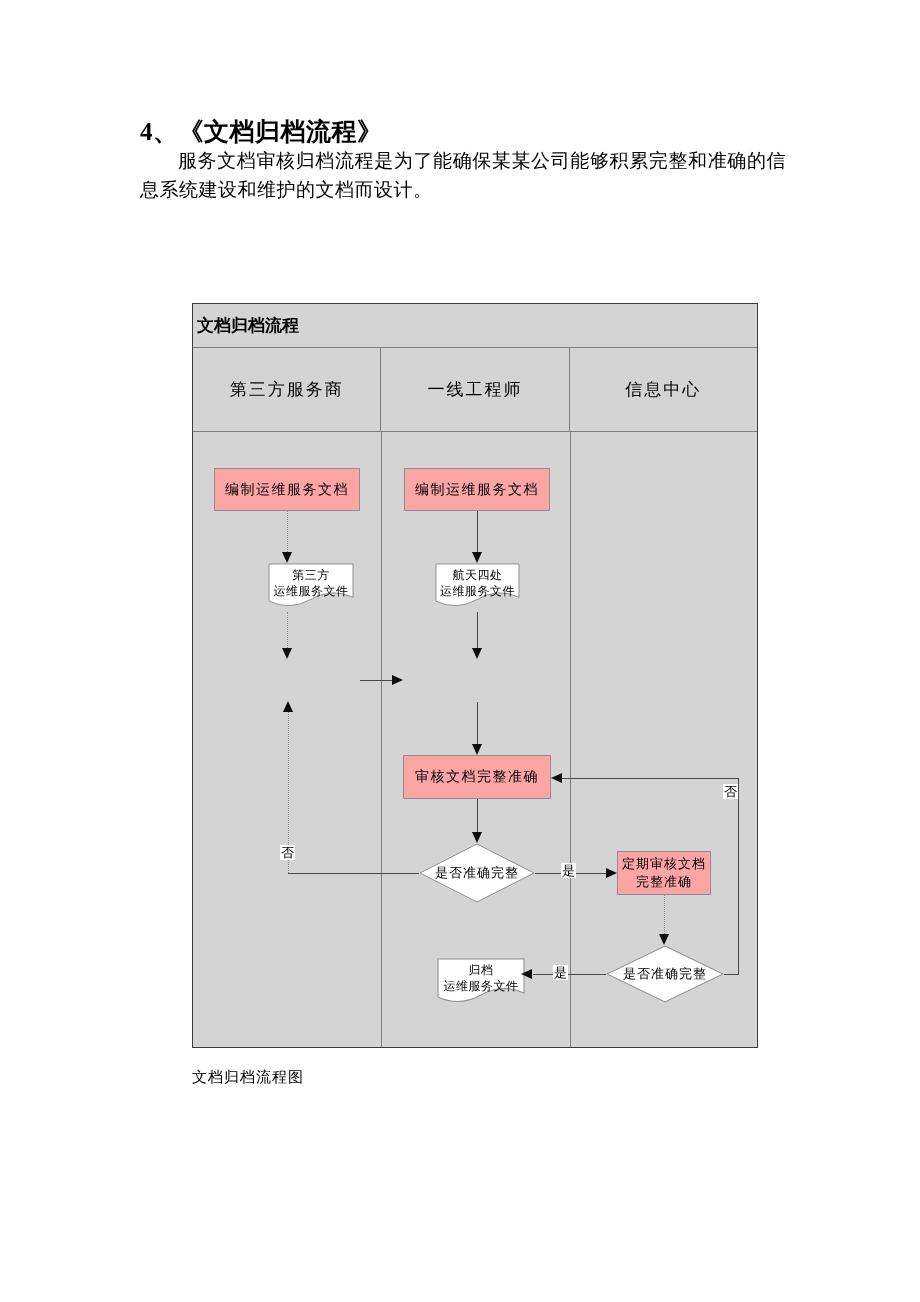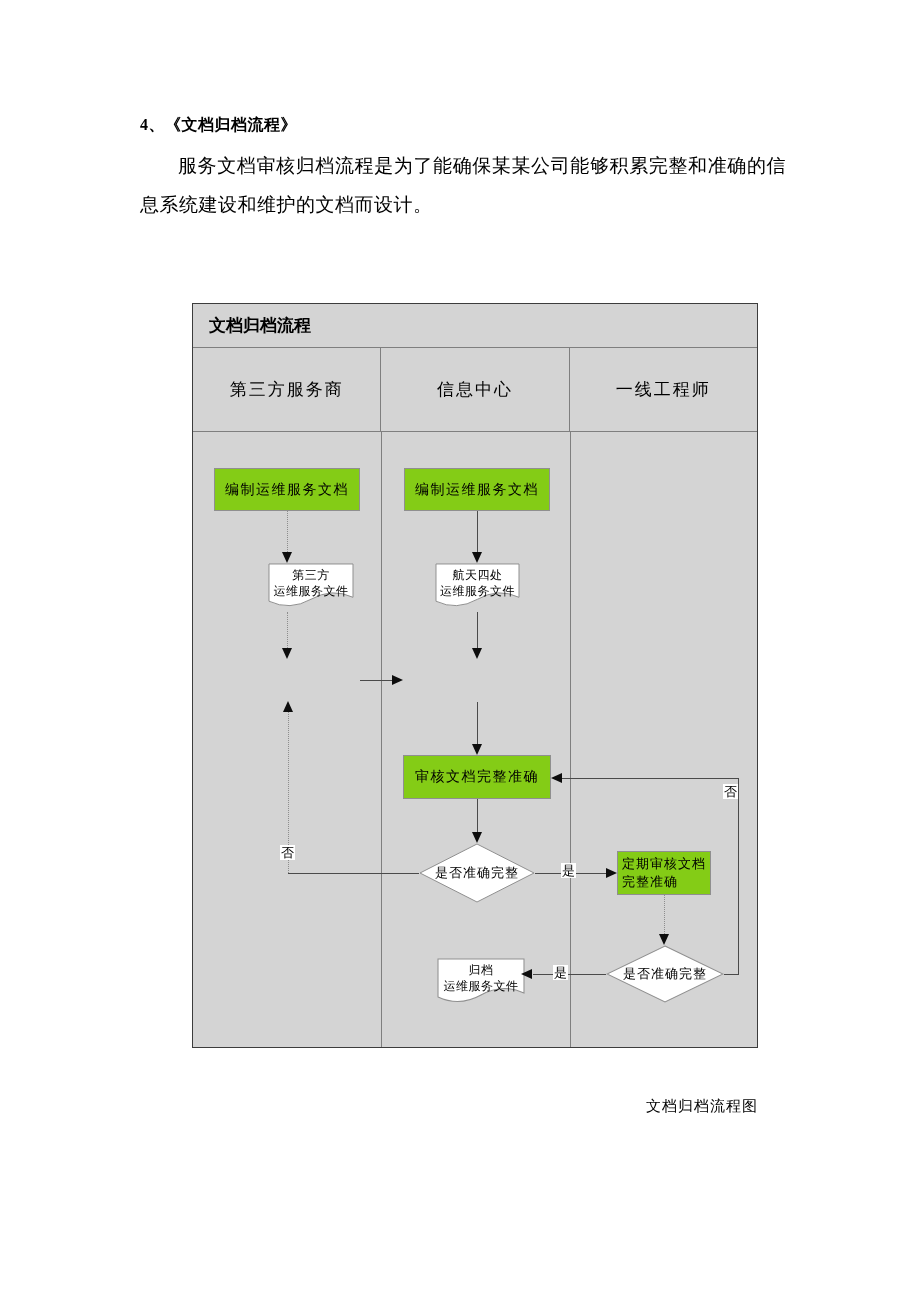--- a/index.html
+++ b/index.html
@@ -1,52 +1,52 @@
 <!DOCTYPE html>
 <html><head>
 <meta charset="utf-8">
 <style>
   html,body { margin:0; padding:0; background:#ffffff; }
   .page {
     position:relative; width:920px; height:1302px; background:#ffffff;
     font-family:"Liberation Serif","DejaVu Serif",serif; color:#000;
     overflow:hidden;
   }
-  .heading { position:absolute; left:140px; top:115px; font-size:16px; font-weight:bold; letter-spacing:0.5px; }
+  .heading { position:absolute; left:140px; top:115px; font-size:25px; font-weight:bold; letter-spacing:0.5px; }
   .para {
     position:absolute; left:140px; width:646px; margin:0;
-    font-size:19px; line-height:39px; text-indent:38px; text-align:justify;
+    font-size:19px; line-height:29px; text-indent:38px; text-align:justify;
     letter-spacing:0.5px;
   }
   .para-1 { top:146px; }
   .para-2 { top:218px; }
 
   
   .fc {
     position:absolute; left:192px; top:303px; width:566px; height:745px;
     background:#d4d4d4; border:1px solid #3c3c3c; box-sizing:border-box;
   }
   .fc-title {
-    height:44px; line-height:43px; padding-left:16px; box-sizing:border-box;
+    height:44px; line-height:43px; padding-left:4px; box-sizing:border-box;
     font-size:17px; font-weight:bold; border-bottom:1px solid #7f7f7f;
   }
   .fc-headers { display:flex; height:84px; border-bottom:1px solid #7f7f7f; box-sizing:border-box; }
   .fc-header-cell {
     flex:1; display:flex; align-items:center; justify-content:center;
     font-size:17px; font-weight:normal; letter-spacing:2px;
     border-right:1px solid #7f7f7f; box-sizing:border-box;
   }
   .fc-header-cell:last-child { border-right:none; }
   .fc-body { position:relative; height:615px; }
   .lane-divider { position:absolute; top:0; bottom:0; width:1px; background:#7f7f7f; }
 
   
   .node-rect {
-    position:absolute; background:#84cc16; border:1px solid #8f8f8f; box-sizing:border-box;
-    display:flex; align-items:center; justify-content:center; 
+    position:absolute; background:#fca5a5; border:1px solid #8f8f8f; box-sizing:border-box;
+    display:flex; align-items:center; justify-content:center; text-align:center;
     font-size:14px; letter-spacing:1.5px; white-space:pre-line; line-height:18px;
   }
   .node-doc { position:absolute; }
   .node-doc svg, .node-diamond svg { position:absolute; left:0; top:0; width:100%; height:100%; }
   .doc-text {
     position:absolute; left:0; right:0; top:4px; text-align:center;
     font-size:12px; line-height:16px; white-space:pre-line; letter-spacing:0.5px;
   }
   .node-diamond { position:absolute; }
   .diamond-text {
@@ -62,39 +62,39 @@
   .arr { position:absolute; width:0; height:0; }
   .arr-down  { border-left:5px solid transparent; border-right:5px solid transparent; border-top:11px solid #0d0d0d; }
   .arr-up    { border-left:5px solid transparent; border-right:5px solid transparent; border-bottom:11px solid #0d0d0d; }
   .arr-right { border-top:5px solid transparent; border-bottom:5px solid transparent; border-left:11px solid #0d0d0d; }
   .arr-left  { border-top:5px solid transparent; border-bottom:5px solid transparent; border-right:11px solid #0d0d0d; }
   .edge-label {
     position:absolute; background:#ffffff; font-size:13px; line-height:15px;
     padding:0 1px; color:#000;
   }
   .caption {
-    position:absolute; left:192px; top:1097px; width:566px; text-align:right;
+    position:absolute; left:192px; top:1068px; width:566px; text-align:left;
     font-size:15px; letter-spacing:1px;
   }
 </style>
 </head>
 <body>
 
 <div class="page">
 
   <div class="heading">4、《文档归档流程》</div>
   <p class="para para-1">服务文档审核归档流程是为了能确保某某公司能够积累完整和准确的信息系统建设和维护的文档而设计。</p>
 
   <div class="fc">
     <div class="fc-title">文档归档流程</div>
 
     <div class="fc-headers">
       <div class="fc-header-cell">第三方服务商</div>
+      <div class="fc-header-cell">一线工程师</div>
       <div class="fc-header-cell">信息中心</div>
-      <div class="fc-header-cell">一线工程师</div>
     </div>
 
     <div class="fc-body">
       <div class="lane-divider" style="left:188px;"></div>
       <div class="lane-divider" style="left:377px;"></div>
 
       <div class="node-rect" style="left:21px; top:36px; width:146px; height:43px;">编制运维服务文档</div>
 
       <div class="node-doc" style="left:52px; top:131px; width:86px; height:49px;margin-left:23px;">
         <svg viewBox="0 0 86 50" preserveAspectRatio="none">

